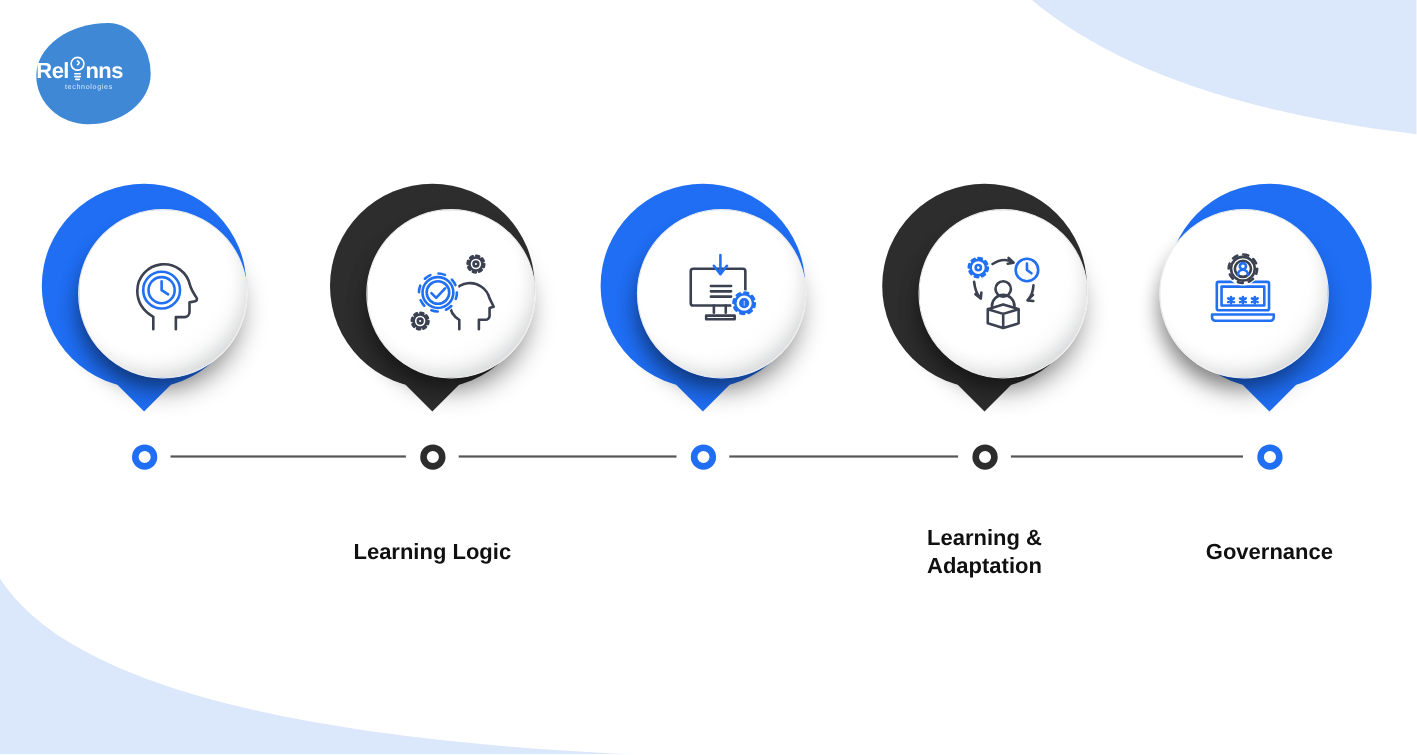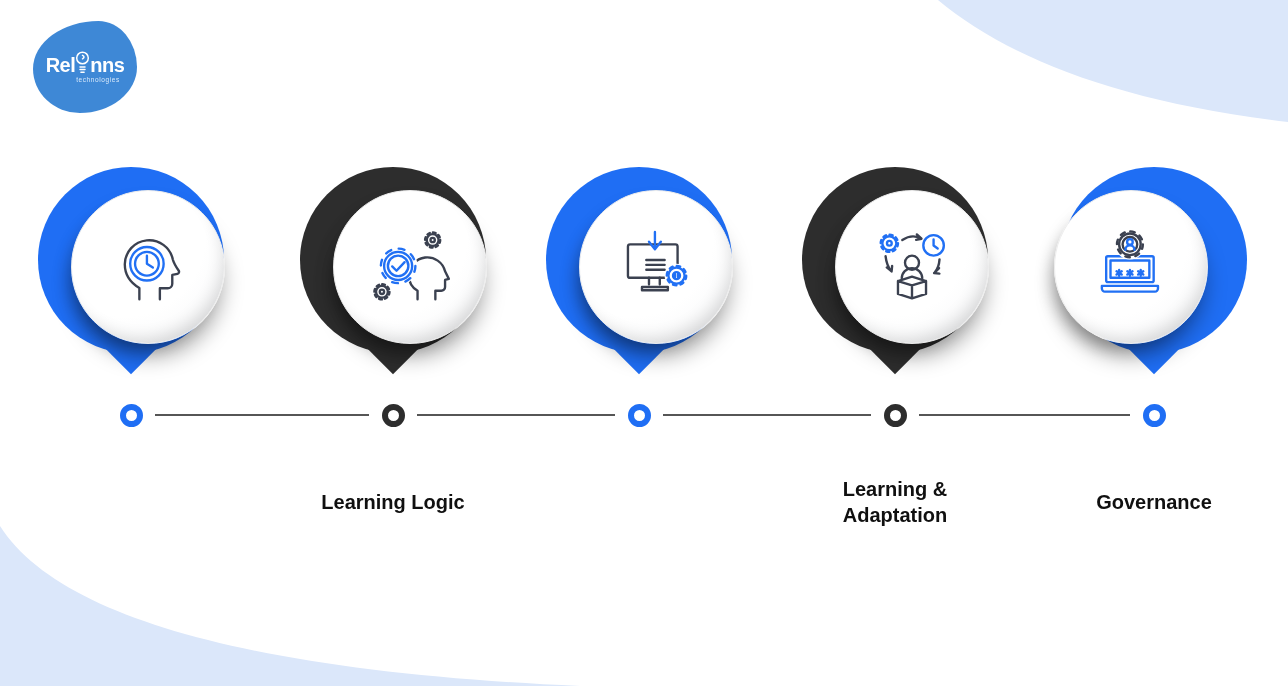--- a/index.html
+++ b/index.html
@@ -11,21 +11,21 @@
   .bg{position:absolute;pointer-events:none;}
   .bg.tr{top:0;right:0;}
   .bg.bl-corner{bottom:0;left:0;}
 
   
   .logo{position:absolute;left:33px;top:21px;width:104px;height:92px;}
   .logo-blob{
     position:absolute;inset:0;background:#3e88d6;
     border-radius:63% 37% 55% 45% / 52% 50% 50% 48%;
   }
-  .logo-inner{position:absolute;inset:0;display:flex;flex-direction:column;align-items:center;justify-content:center;}
+  .logo-inner{position:absolute;inset:0;display:flex;flex-direction:column;align-items:flex-start;justify-content:center;}
   .logo-row{display:flex;align-items:flex-end;color:#ffffff;font-weight:800;font-size:20px;letter-spacing:-.5px;line-height:1;}
   .logo-tagline{color:#d8e9fb;font-size:6.5px;letter-spacing:.6px;margin:1px 0 0 26px;}
 
   
   .step{position:absolute;top:160px;width:260px;height:420px;}
   .pin-circle{position:absolute;left:37px;top:7px;width:186px;height:186px;border-radius:50%;}
   .pin-tail{position:absolute;left:103px;top:149px;width:54px;height:54px;transform:rotate(45deg);}
   .step.c-blue .pin-circle,.step.c-blue .pin-tail{background:#1f6ef4;}
   .step.c-dark .pin-circle,.step.c-dark .pin-tail{background:#2d2d2d;}
   .white-circle{

